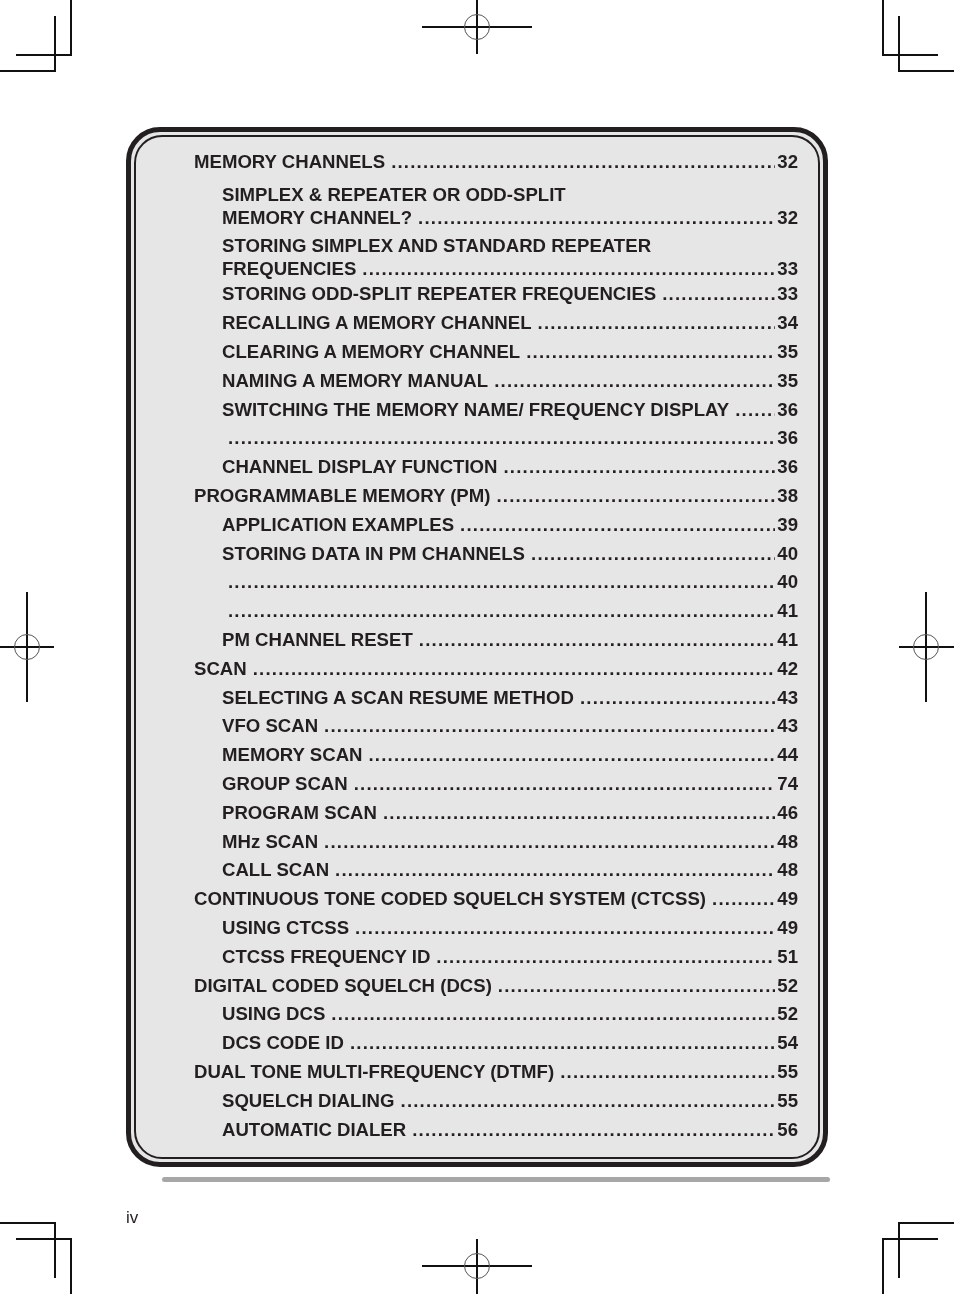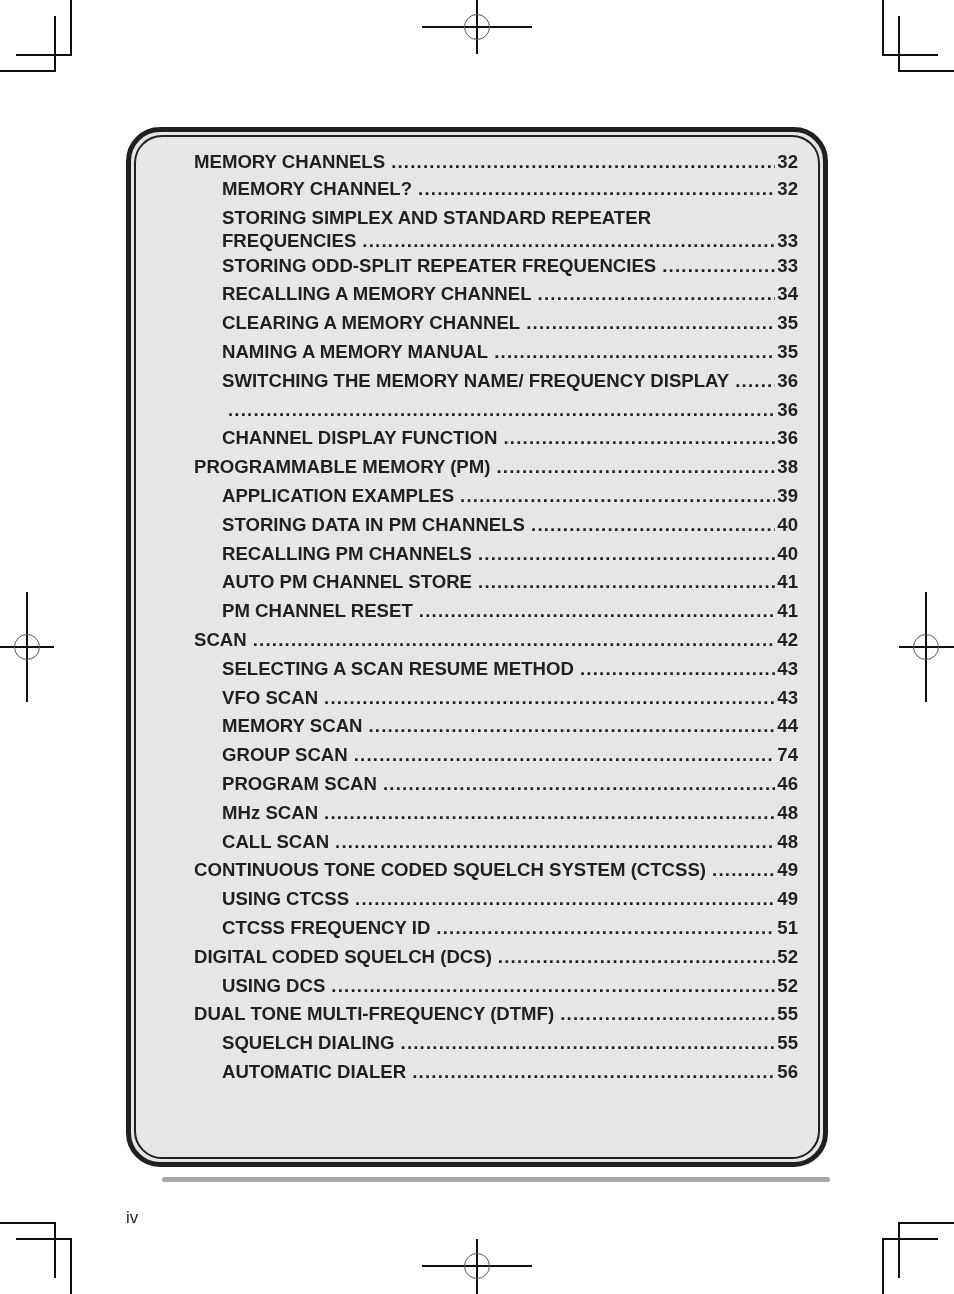--- a/index.html
+++ b/index.html
@@ -105,20 +105,23 @@
 
 <ul class="toc-list" id="toc-list">
     <li class="toc-entry">
     <div class="toc-line">
       <span class="toc-title">MEMORY CHANNELS</span>
       <span class="toc-leader"></span>
       <span class="toc-page">32</span>
     </div>
   </li>
     <li class="toc-entry wrap sub">
+    <div class="toc-line first">
+      <span class="toc-title">SIMPLEX &amp; REPEATER OR ODD-SPLIT</span>
+    </div>
     <div class="toc-line second">
       <span class="toc-title">MEMORY CHANNEL?</span>
       <span class="toc-leader"></span>
       <span class="toc-page">32</span>
     </div>
   </li>
     <li class="toc-entry wrap sub">
     <div class="toc-line first">
       <span class="toc-title">STORING SIMPLEX AND STANDARD REPEATER</span>
     </div>
@@ -192,28 +195,26 @@
   </li>
     <li class="toc-entry sub">
     <div class="toc-line">
       <span class="toc-title">STORING DATA IN PM CHANNELS</span>
       <span class="toc-leader"></span>
       <span class="toc-page">40</span>
     </div>
   </li>
     <li class="toc-entry sub">
     <div class="toc-line">
-      <span class="toc-title">RECALLING PM CHANNELS</span>
       <span class="toc-leader"></span>
       <span class="toc-page">40</span>
     </div>
   </li>
     <li class="toc-entry sub">
     <div class="toc-line">
-      <span class="toc-title">AUTO PM CHANNEL STORE</span>
       <span class="toc-leader"></span>
       <span class="toc-page">41</span>
     </div>
   </li>
     <li class="toc-entry sub">
     <div class="toc-line">
       <span class="toc-title">PM CHANNEL RESET</span>
       <span class="toc-leader"></span>
       <span class="toc-page">41</span>
     </div>
@@ -300,20 +301,27 @@
       <span class="toc-title">DIGITAL CODED SQUELCH (DCS)</span>
       <span class="toc-leader"></span>
       <span class="toc-page">52</span>
     </div>
   </li>
     <li class="toc-entry sub">
     <div class="toc-line">
       <span class="toc-title">USING DCS</span>
       <span class="toc-leader"></span>
       <span class="toc-page">52</span>
+    </div>
+  </li>
+    <li class="toc-entry sub">
+    <div class="toc-line">
+      <span class="toc-title">DCS CODE ID</span>
+      <span class="toc-leader"></span>
+      <span class="toc-page">54</span>
     </div>
   </li>
     <li class="toc-entry">
     <div class="toc-line">
       <span class="toc-title">DUAL TONE MULTI-FREQUENCY (DTMF)</span>
       <span class="toc-leader"></span>
       <span class="toc-page">55</span>
     </div>
   </li>
     <li class="toc-entry sub">

